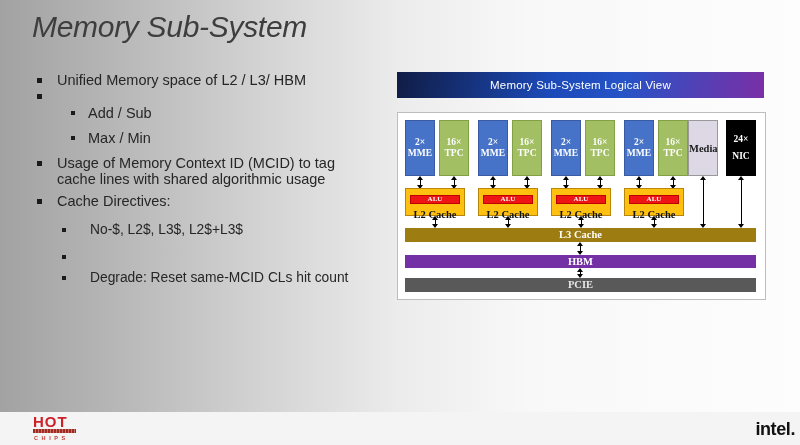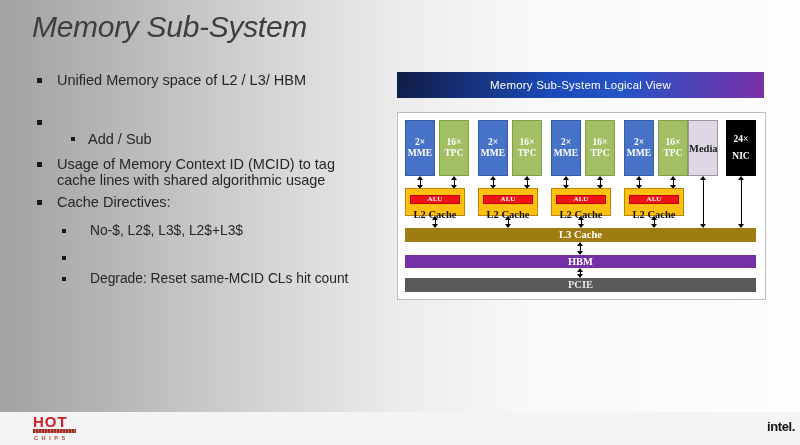--- a/index.html
+++ b/index.html
@@ -11,21 +11,21 @@
   
   .page-title{
     position:absolute;left:32px;top:10px;
     font-size:30px;font-weight:400;color:#3e3e3e;letter-spacing:-0.3px;font-style:italic;
   }
   
   .bullets{position:absolute;left:37px;top:72px;width:350px;color:#262626;}
   .brow{display:flex;align-items:flex-start;}
   .sq{flex:0 0 auto;width:5px;height:5px;background:#1a1a1a;margin:6px 0 0 0;}
   .btext{margin-left:15px;font-size:14.5px;line-height:16px;}
-  .lvl1{margin-bottom:26px;}
+  .lvl1{margin-bottom:0;}
   .lvl2a{margin-left:34px;margin-bottom:9px;}
   .lvl2a .sq{width:4px;height:4px;margin-top:6px;}
   .lvl2a .btext{margin-left:13px;}
   .lvl2b{margin-left:25px;margin-bottom:11px;}
   .lvl2b .sq{width:4px;height:4px;margin-top:6px;}
   .lvl2b .btext{margin-left:24px;font-size:13.8px;}
   .wrap2 .btext{max-width:318px;}
   .mb6{margin-bottom:6px;}
   .mb13{margin-bottom:13px;}
   
@@ -64,21 +64,21 @@
     border-left:3px solid transparent;border-right:3px solid transparent;border-bottom:4px solid #000;}
   .arr::after{content:"";position:absolute;bottom:0;left:50%;transform:translateX(-50%);
     border-left:3px solid transparent;border-right:3px solid transparent;border-top:4px solid #000;}
   
   .footer{position:absolute;left:0;bottom:0;width:800px;height:33px;background:#f4f4f4;padding-left:29px;}
   .hotchips{position:absolute;left:33px;top:3px;width:46px;}
   .hc-hot{color:#cf2027;font-weight:800;font-size:15px;line-height:13px;letter-spacing:1px;}
   .hc-ruler{width:43px;height:4px;margin-top:1px;
     background:repeating-linear-gradient(90deg,#9e2a24 0 2px,#c96f65 2px 3px);}
   .hc-chips{color:#c43a35;font-size:5.5px;font-weight:700;letter-spacing:3.6px;margin-top:2px;padding-left:1px;}
-  .intel{position:absolute;right:34px;top:7px;font-size:13px;font-weight:700;
+  .intel{position:absolute;right:34px;top:7px;font-size:18px;font-weight:700;
     color:#111111;letter-spacing:-0.4px;}
   .pagenum{position:absolute;right:16px;top:12px;font-size:9.5px;color:#8c8c8c;}
 </style>
 </head>
 <body>
 
 <div class="slide">
 
   <div class="page-title">Memory Sub-System</div>
 
@@ -86,20 +86,24 @@
     <div class="brow lvl1">
       <span class="sq"></span>
       <span class="btext">Unified Memory space of L2 / L3/ HBM</span>
     </div>
     <div class="brow lvl1 mb6">
       <span class="sq"></span>
     </div>
     <div class="brow lvl2a">
       <span class="sq"></span>
       <span class="btext">Add / Sub</span>
+    </div>
+    <div class="brow lvl2a">
+      <span class="sq"></span>
+      <span class="btext">Max / Min</span>
     </div>
     <div class="brow lvl1 wrap2 mb6">
       <span class="sq"></span>
       <span class="btext">Usage of Memory Context ID (MCID) to tag cache lines with shared algorithmic usage</span>
     </div>
     <div class="brow lvl1 mb13">
       <span class="sq"></span>
       <span class="btext">Cache Directives:</span>
     </div>
     <div class="brow lvl2b">

